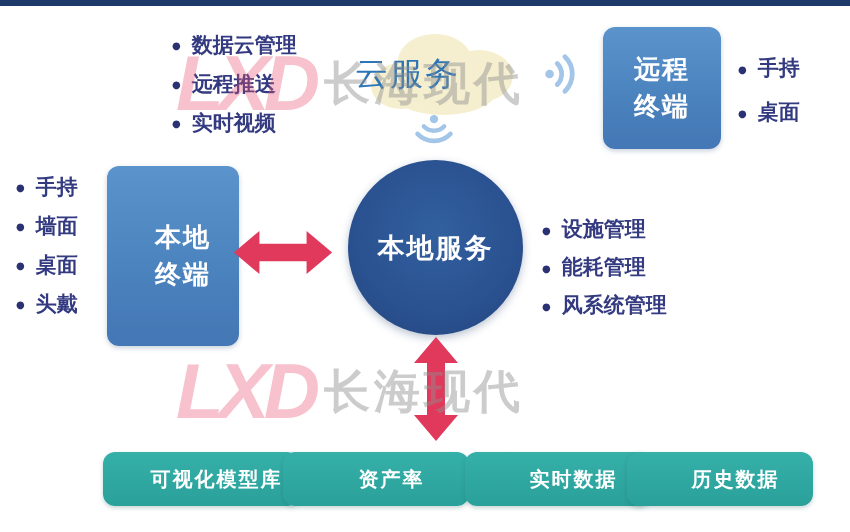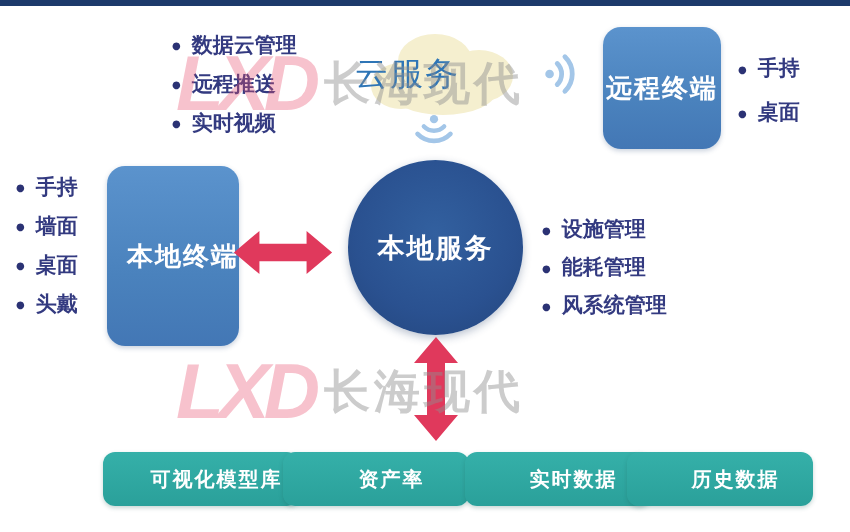--- a/index.html
+++ b/index.html
@@ -38,23 +38,23 @@
   .cloud-label{position:absolute;left:0;top:52%;width:100%;transform:translateY(-50%);
     font-weight:normal;font-size:33px;color:#2e75b6;letter-spacing:2px;}
 
   
   .wifi{position:absolute;z-index:2;}
   .wifi svg{display:block;width:100%;height:100%;}
   .wifi-right{left:540px;top:54px;width:46px;height:40px;transform:rotate(90deg);}
   .wifi-down{left:412px;top:113px;width:44px;height:38px;transform:rotate(180deg);}
 
   
-  .term-box{position:absolute;z-index:2;border-radius:18px;
+  .term-box{position:absolute;z-index:2;border-radius:12px;
     background:linear-gradient(180deg,#5b93cd 0%,#4a82bd 60%,#4377b5 100%);
-    display:flex;flex-direction:row;align-items:center;justify-content:center;
+    display:flex;flex-direction:column;align-items:center;justify-content:center;
     color:#ffffff;font-weight:bold;font-size:26px;line-height:37px;letter-spacing:2px;
     box-shadow:0 2px 5px rgba(40,70,120,.25);}
   .remote-box{left:603px;top:27px;width:118px;height:122px;}
   .local-box{left:107px;top:166px;width:112px;height:180px;padding-left:20px;}
 
   
   .service-circle{position:absolute;left:348px;top:160px;width:175px;height:175px;border-radius:50%;
     background:radial-gradient(circle at 50% 42%, #32609f 0%, #2a5190 60%, #23457c 100%);
     display:flex;align-items:center;justify-content:center;z-index:2;
     box-shadow:0 3px 8px rgba(30,55,100,.3);}

